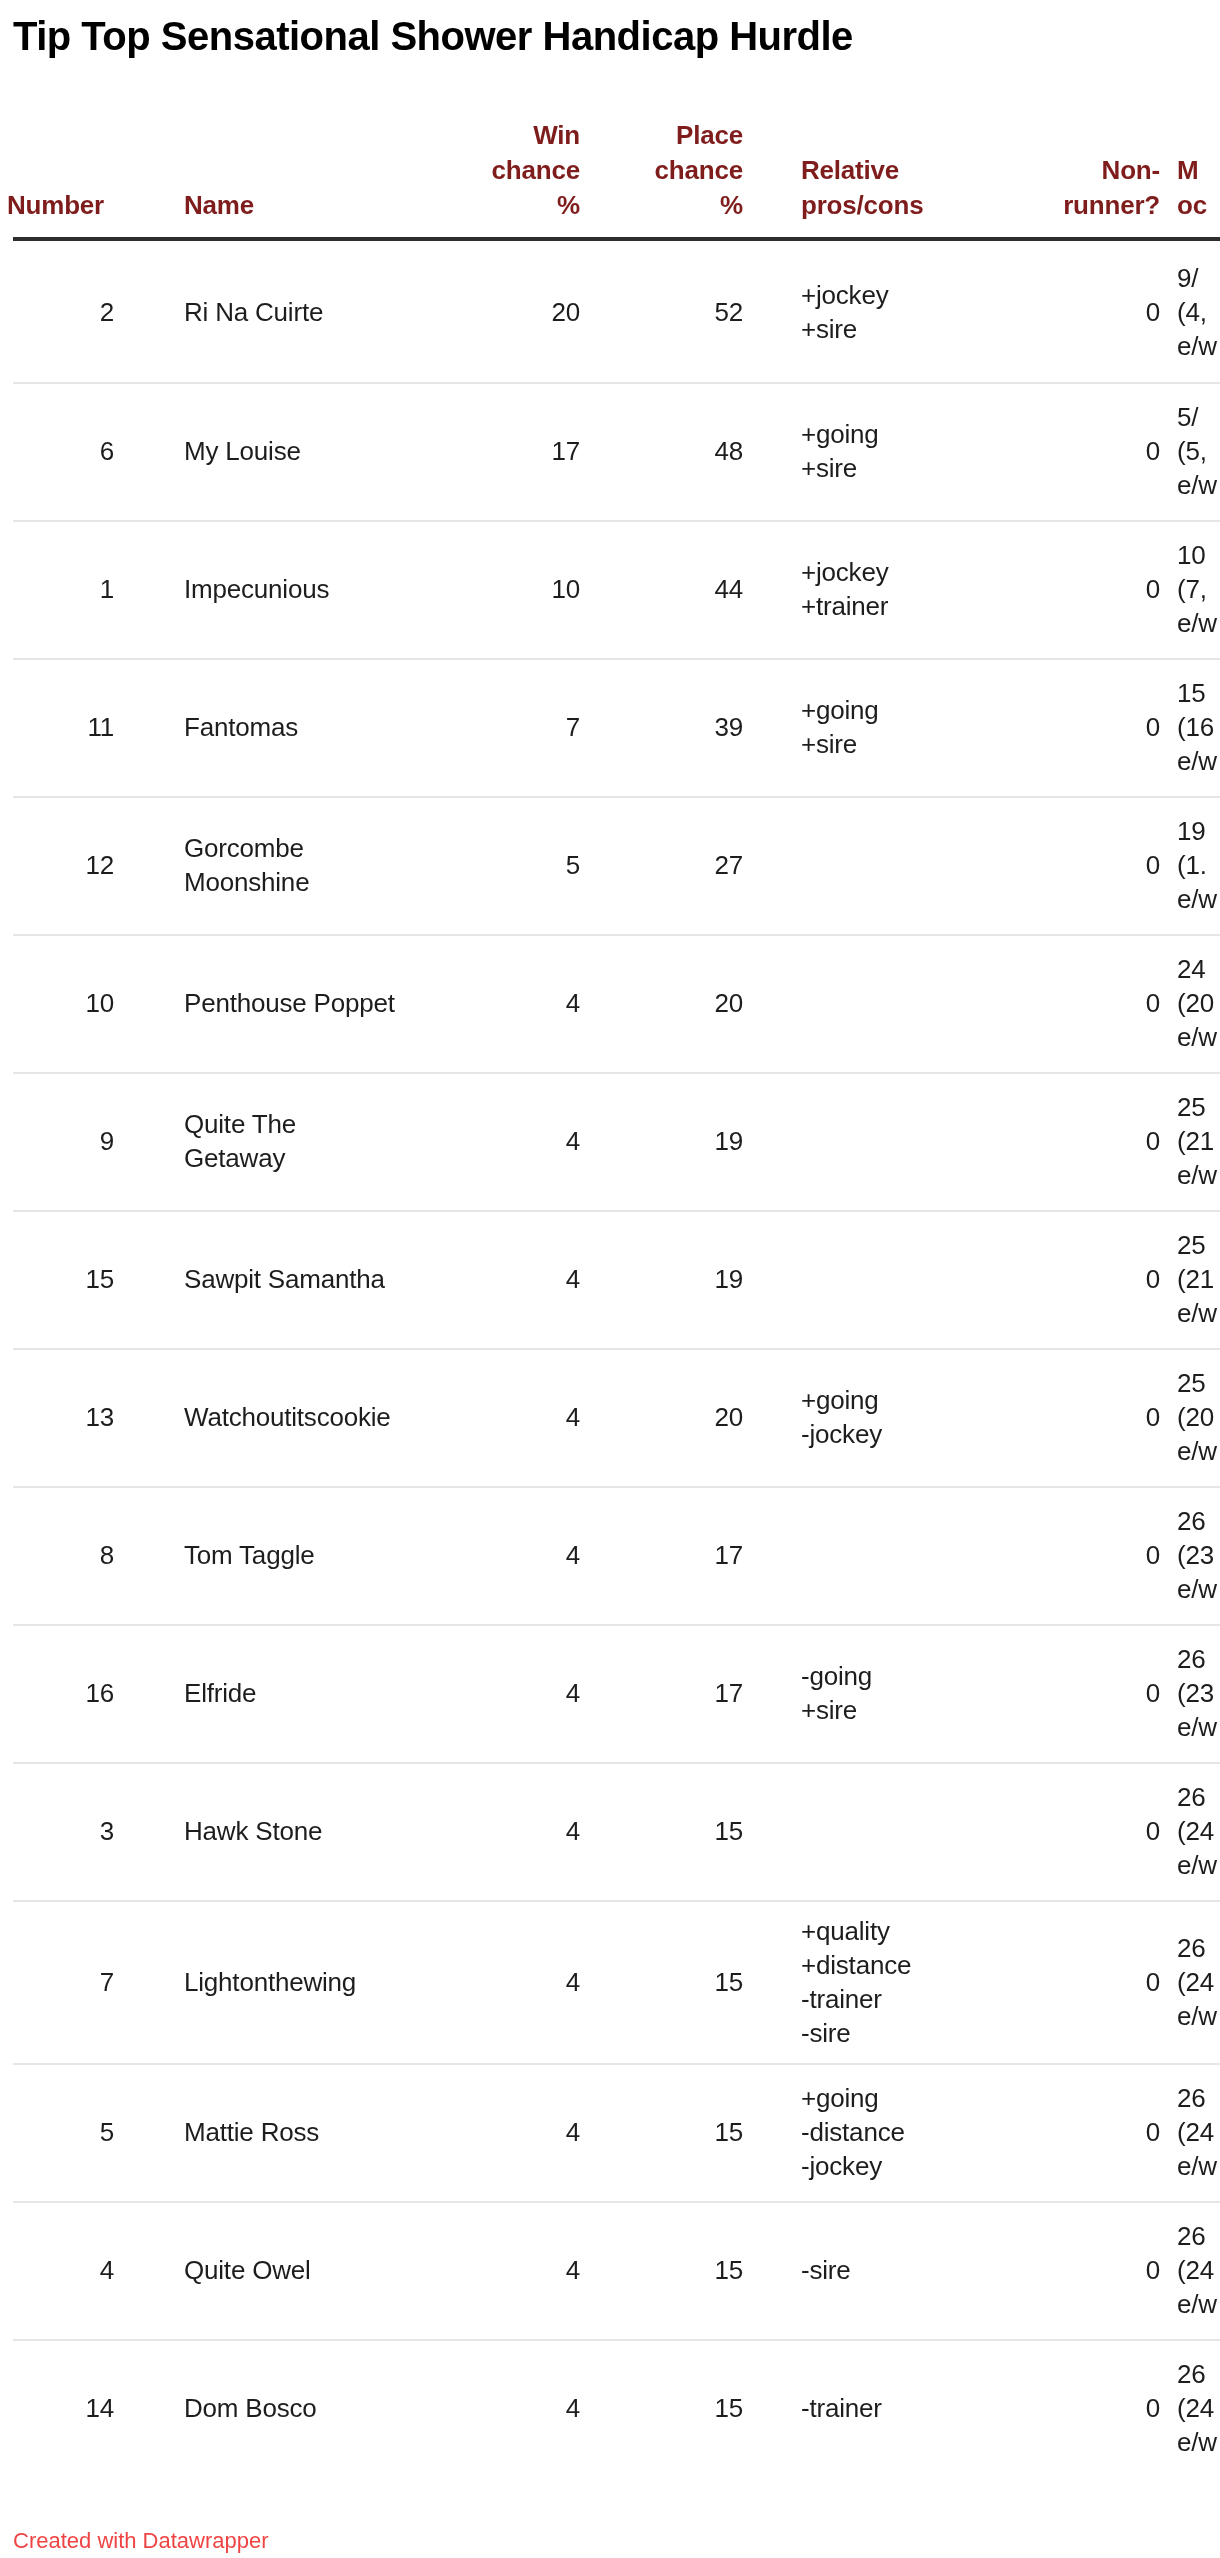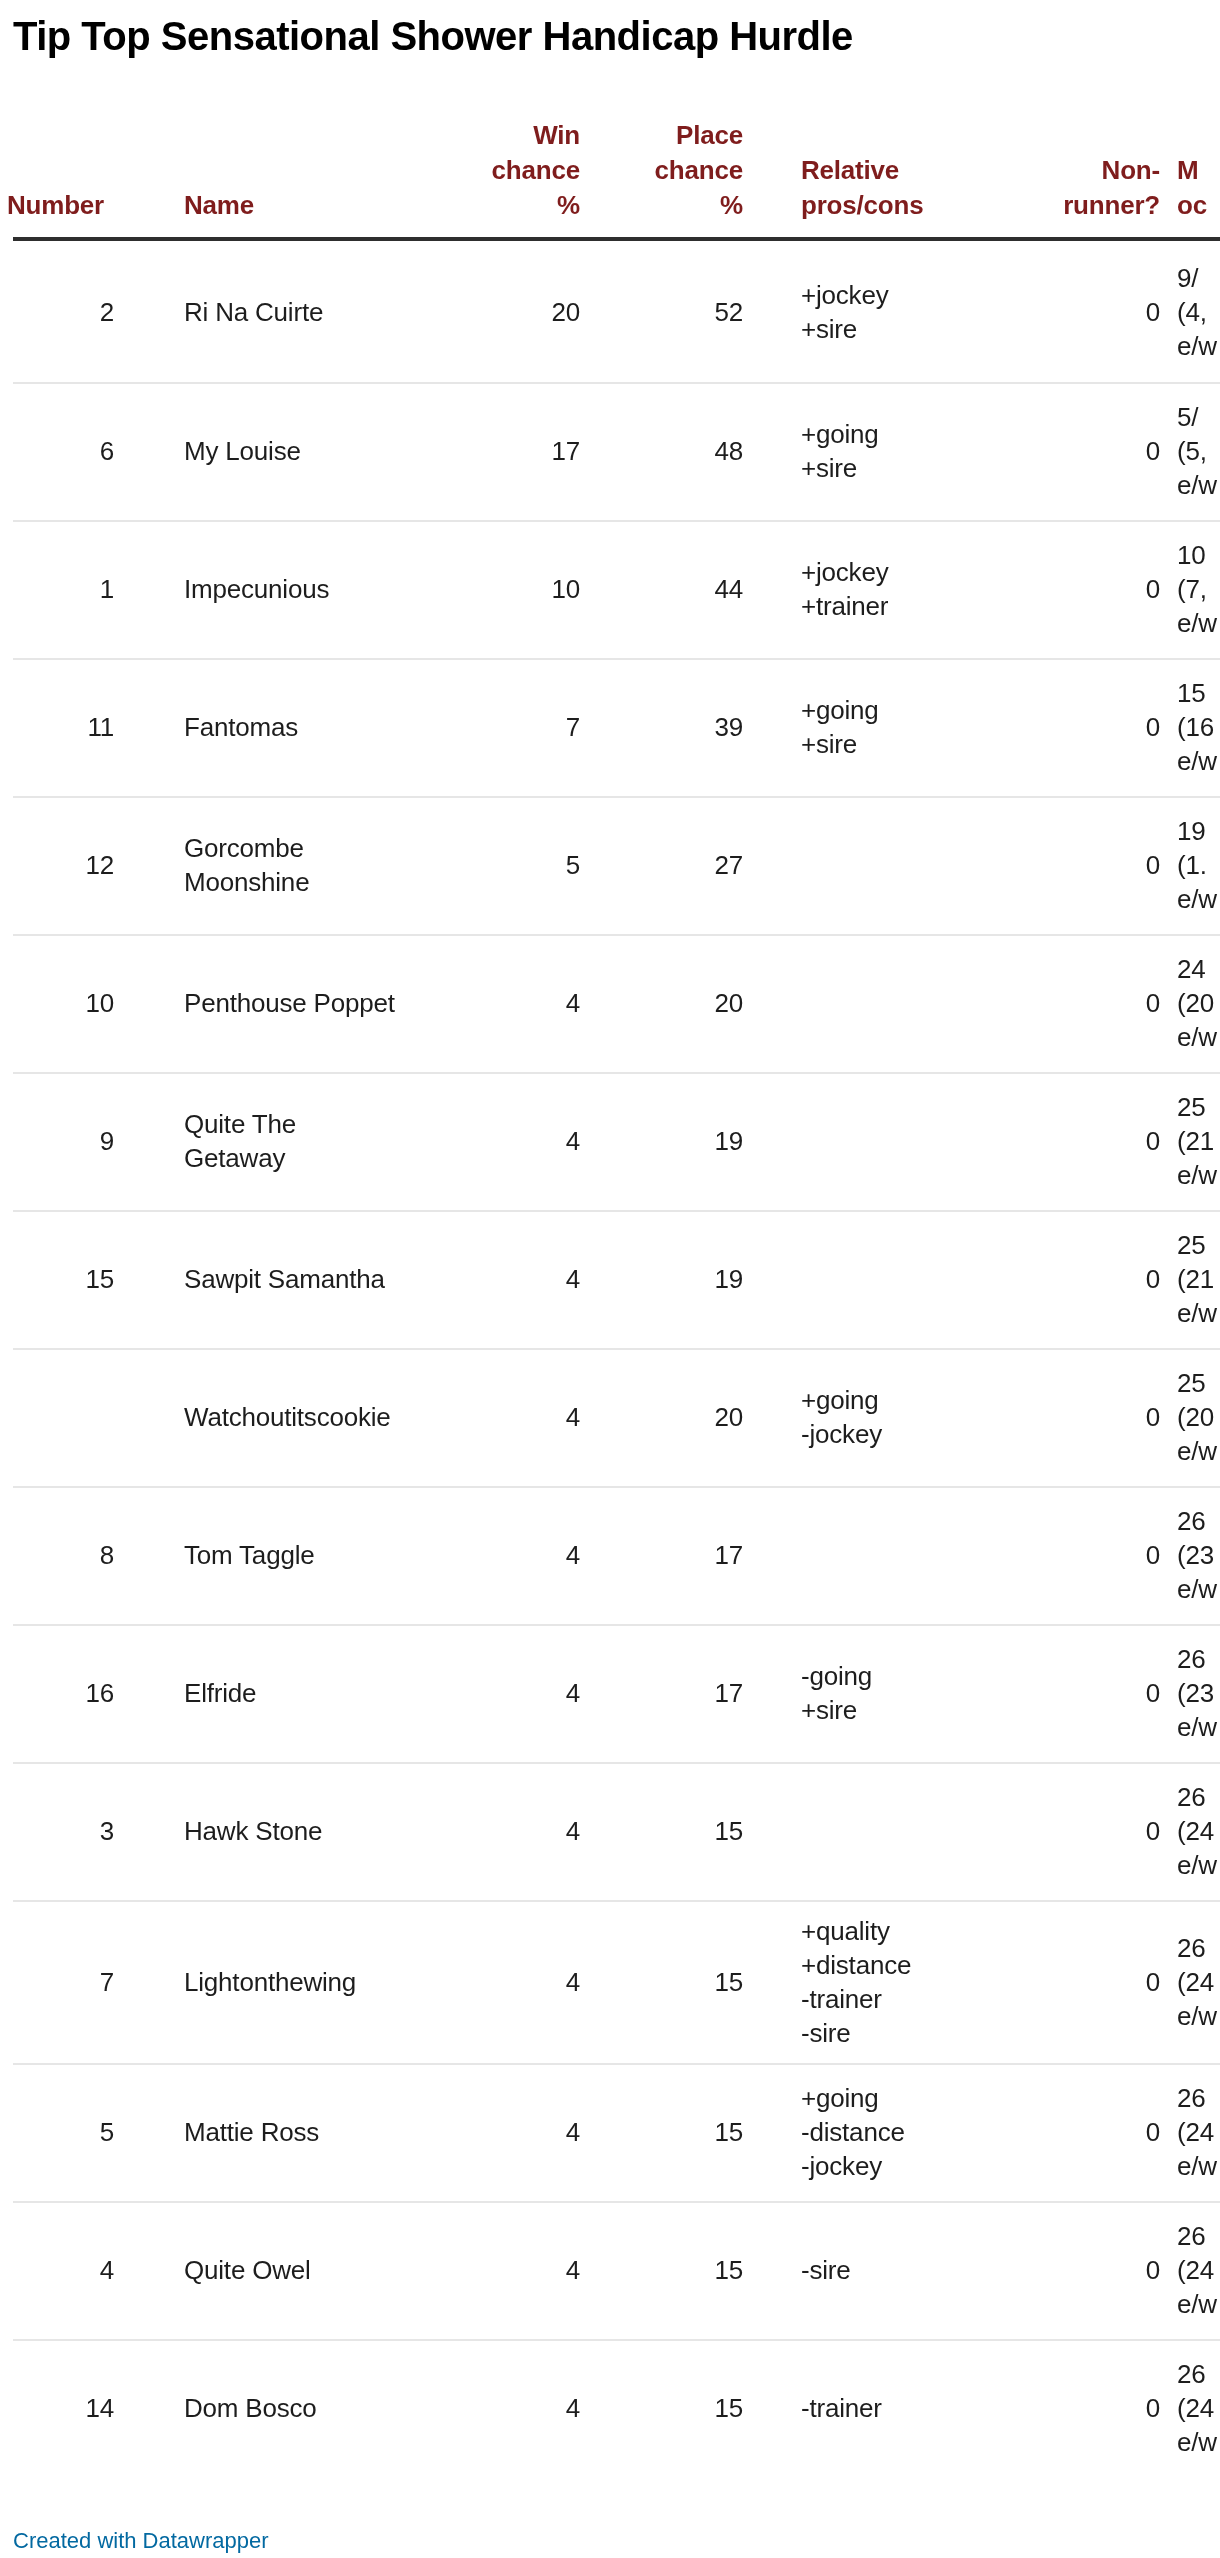--- a/index.html
+++ b/index.html
@@ -32,21 +32,21 @@
   .col-name{left:184px;width:240px;}
   .col-win{left:437px;width:143px;}
   .col-place{left:600px;width:143px;}
   .col-pros{left:801px;width:300px;}
   .col-non{left:1022px;width:138px;}
   .col-odds{left:1177px;width:60px;}
   .th.col-num{text-align:left;}
   .td.col-num,.td.col-win,.td.col-place,.td.col-non,
   .th.col-win,.th.col-place,.th.col-non{text-align:right;}
   .footer{
-    margin:51px 0 0 13px;font-size:22px;line-height:26px;color:#0369a1;
+    margin:51px 0 0 13px;font-size:22px;line-height:26px;color:#ef4444;
   }
 </style>
 </head>
 <body>
 
 <div class="page">
 
   <h1 class="title">Tip Top Sensational Shower Handicap Hurdle</h1>
 
   <div class="header-row">
@@ -157,20 +157,21 @@
         <div class="td col-name">Sawpit Samantha</div>
         <div class="td col-win">4</div>
         <div class="td col-place">19</div>
         <div class="td col-pros"></div>
         <div class="td col-non">0</div>
         <div class="td col-odds">25
 (21
 e/w</div>
       </div>
       <div class="row sep" style="height: 138px;">
+        <div class="td col-num">13</div>
         <div class="td col-name">Watchoutitscookie</div>
         <div class="td col-win">4</div>
         <div class="td col-place">20</div>
         <div class="td col-pros">+going
 -jockey</div>
         <div class="td col-non">0</div>
         <div class="td col-odds">25
 (20
 e/w</div>
       </div>

